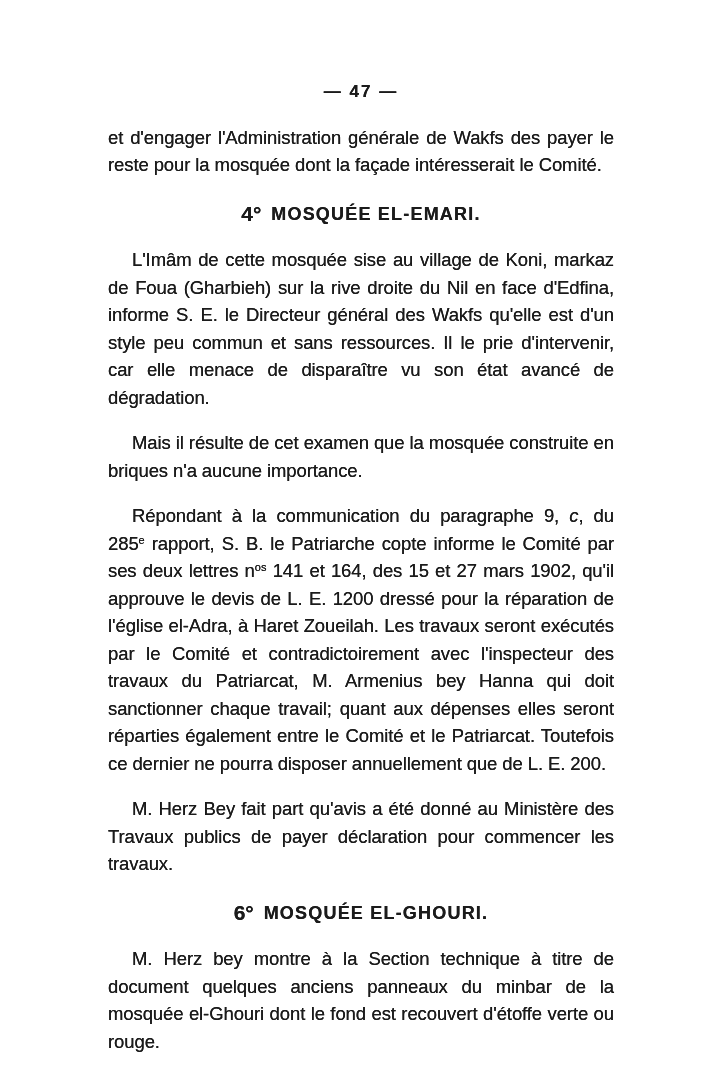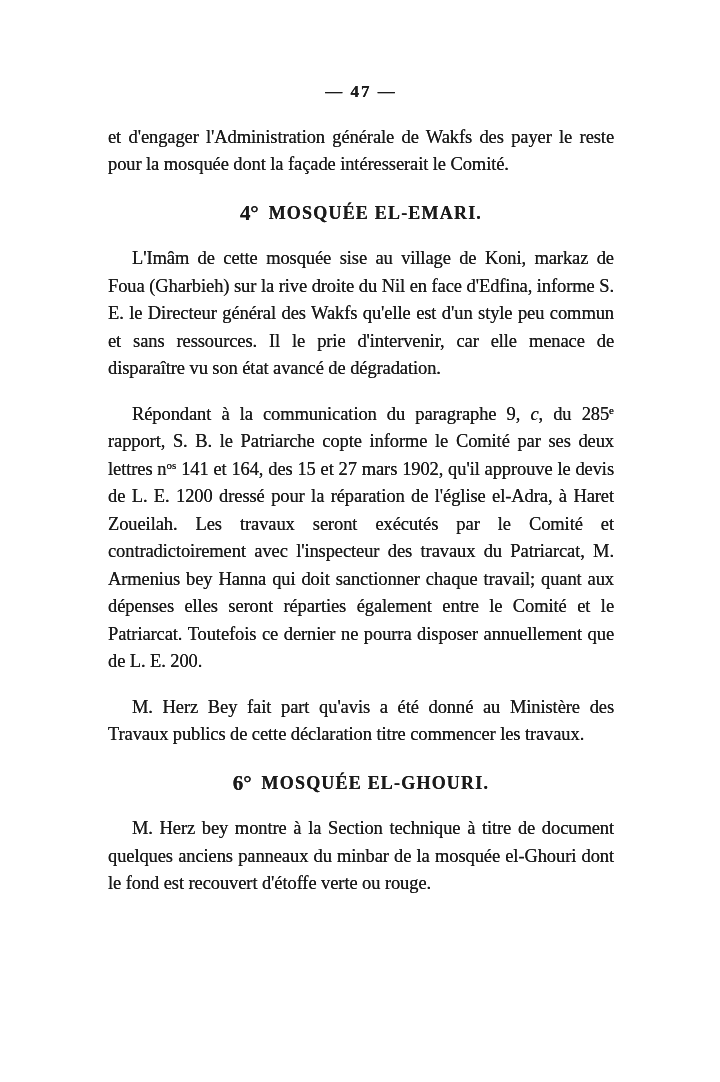--- a/index.html
+++ b/index.html
@@ -12,21 +12,21 @@
     height: 1082px;
     overflow: hidden;
   }
   .page {
     box-sizing: border-box;
     width: 720px;
     height: 930px;
     padding: 78px 88px 30px 90px;
     background: #ffffff;
     color: #1b1b1b;
-    font-family: Liberation Serif, serif;
+    font-family: Liberation Sans, sans-serif;
     font-size: 18.5px;
     line-height: 27.5px;
     letter-spacing: -0.1px;
   }
   .pagenum {
     display: block;
     text-align: center;
     font-size: 17px;
     font-weight: 700;
     letter-spacing: 2px;
@@ -67,18 +67,19 @@
 </style>
 </head>
 <body>
 
 <div class="page">
   <span class="pagenum">— 47 —</span>
   <div class="content">
       <p>et d'engager l'Administration générale de Wakfs des payer le reste pour la mosquée dont la façade intéresserait le Comité.</p>
       <div class="section-heading"><span class="num">4°</span><span class="title">MOSQUÉE EL-EMARI.</span></div>
       <p class="indent">L'Imâm de cette mosquée sise au village de Koni, markaz de Foua (Gharbieh) sur la rive droite du Nil en face d'Edfina, informe S. E. le Directeur général des Wakfs qu'elle est d'un style peu commun et sans ressources. Il le prie d'intervenir, car elle menace de disparaître vu son état avancé de dégradation.</p>
+      <p class="indent">Mais il résulte de cet examen que la mosquée construite en briques n'a aucune importance.</p>
       <p class="indent">Répondant à la communication du paragraphe 9, <span class="it">c</span>, du 285<sup>e</sup> rapport, S. B. le Patriarche copte informe le Comité par ses deux lettres n<sup>os</sup> 141 et 164, des 15 et 27 mars 1902, qu'il approuve le devis de L. E. 1200 dressé pour la réparation de l'église el-Adra, à Haret Zoueilah. Les travaux seront exécutés par le Comité et contradictoirement avec l'inspecteur des travaux du Patriarcat, M. Armenius bey Hanna qui doit sanctionner chaque travail; quant aux dépenses elles seront réparties également entre le Comité et le Patriarcat. Toutefois ce dernier ne pourra disposer annuellement que de L. E. 200.</p>
-      <p class="indent">M. Herz Bey fait part qu'avis a été donné au Ministère des Travaux publics de cette déclaration titre commencer les travaux.</p>
+      <p class="indent">M. Herz Bey fait part qu'avis a été donné au Ministère des Travaux publics de payer déclaration pour commencer les travaux.</p>
       <div class="section-heading"><span class="num">6°</span><span class="title">MOSQUÉE EL-GHOURI.</span></div>
       <p class="indent">M. Herz bey montre à la Section technique à titre de document quelques anciens panneaux du minbar de la mosquée el-Ghouri dont le fond est recouvert d'étoffe verte ou rouge.</p>
     </div>
 </div>
 
 </body></html>

